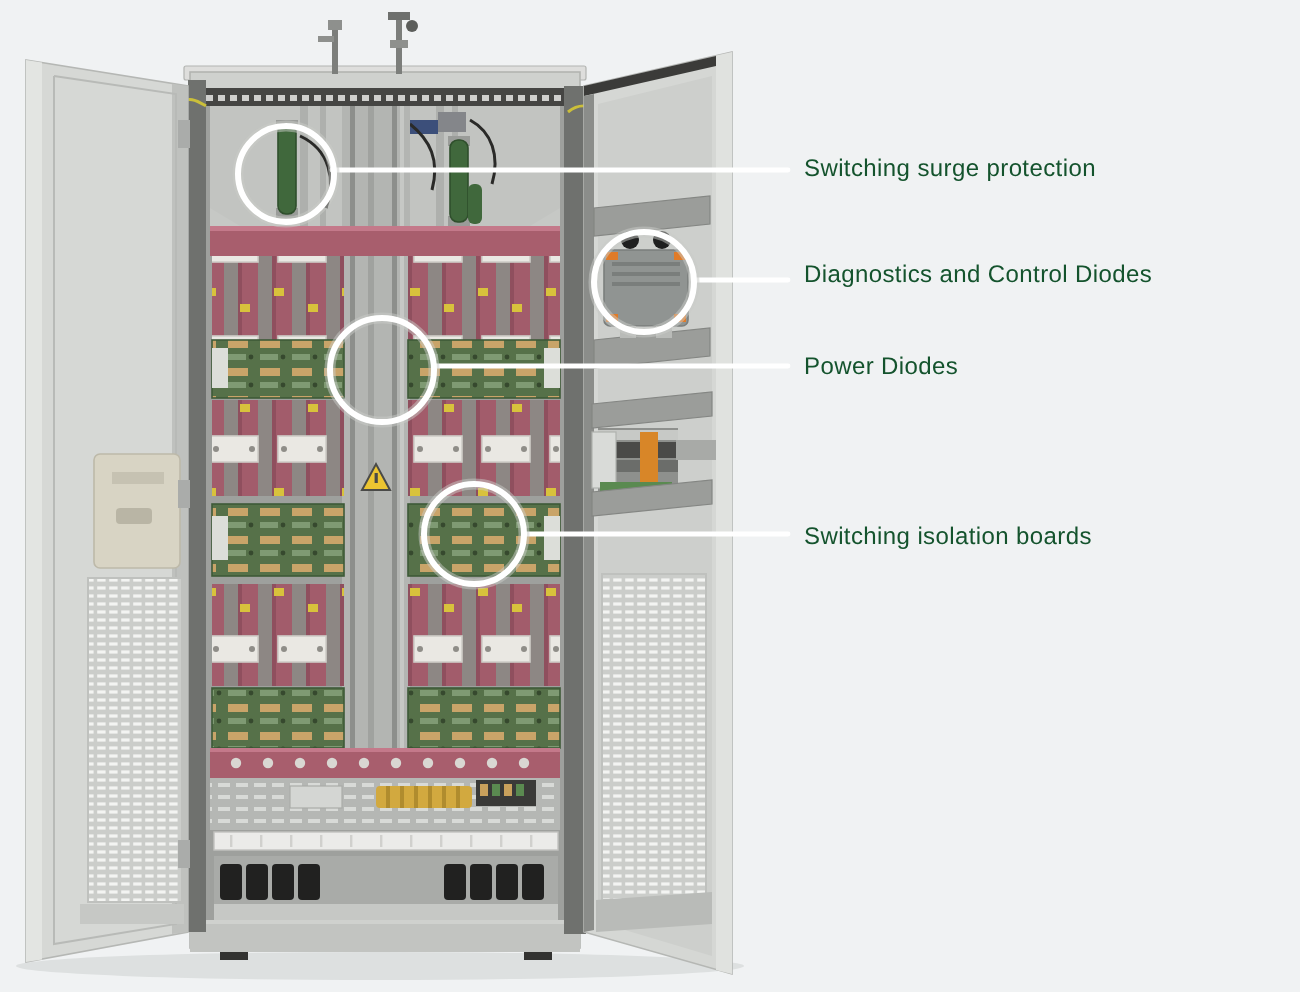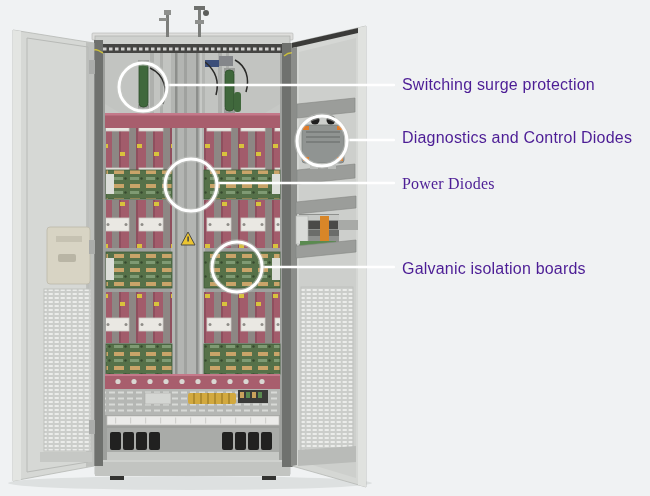--- a/index.html
+++ b/index.html
@@ -7,29 +7,29 @@
     position:relative;
     width:650px;height:496px;
     background:#f0f2f3;
     overflow:hidden;
     font-family:"Liberation Sans", sans-serif;
   }
   .illustration{position:absolute;left:0;top:0;}
   .callout-label{
     position:absolute;
     left:402px;
-    color:#4c1d95;
-    font-size:16px;
+    color:#14532d;
+    font-size:12px;
     line-height:17px;
     letter-spacing:0.2px;
     white-space:nowrap;
   }
   .label-1{top:76px;}
   .label-2{top:129px;}
-  .label-3{top:175px;font-family:Liberation Serif, serif;}
+  .label-3{top:175px;}
   .label-4{top:260px;}
 </style>
 </head>
 <body>
 
 <div class="stage">
 
   <svg class="illustration" width="650" height="496" viewBox="0 0 650 496">
     <defs>
 
@@ -314,15 +314,15 @@
       <circle stroke="#c9cbc8" stroke-opacity="0.5" stroke-width="5.5" cx="191" cy="185" r="26"></circle>
       <circle stroke="#ffffff" stroke-width="3" cx="191" cy="185" r="26"></circle>
       <circle stroke="#c9cbc8" stroke-opacity="0.5" stroke-width="5.5" cx="237" cy="267" r="25"></circle>
       <circle stroke="#ffffff" stroke-width="3" cx="237" cy="267" r="25"></circle>
     </g>
   </svg>
 
   <div class="callout-label label-1">Switching surge protection</div>
   <div class="callout-label label-2">Diagnostics and Control Diodes</div>
   <div class="callout-label label-3">Power Diodes</div>
-  <div class="callout-label label-4">Galvanic isolation boards</div>
+  <div class="callout-label label-4">Switching isolation boards</div>
 
 </div>
 
 </body></html>

